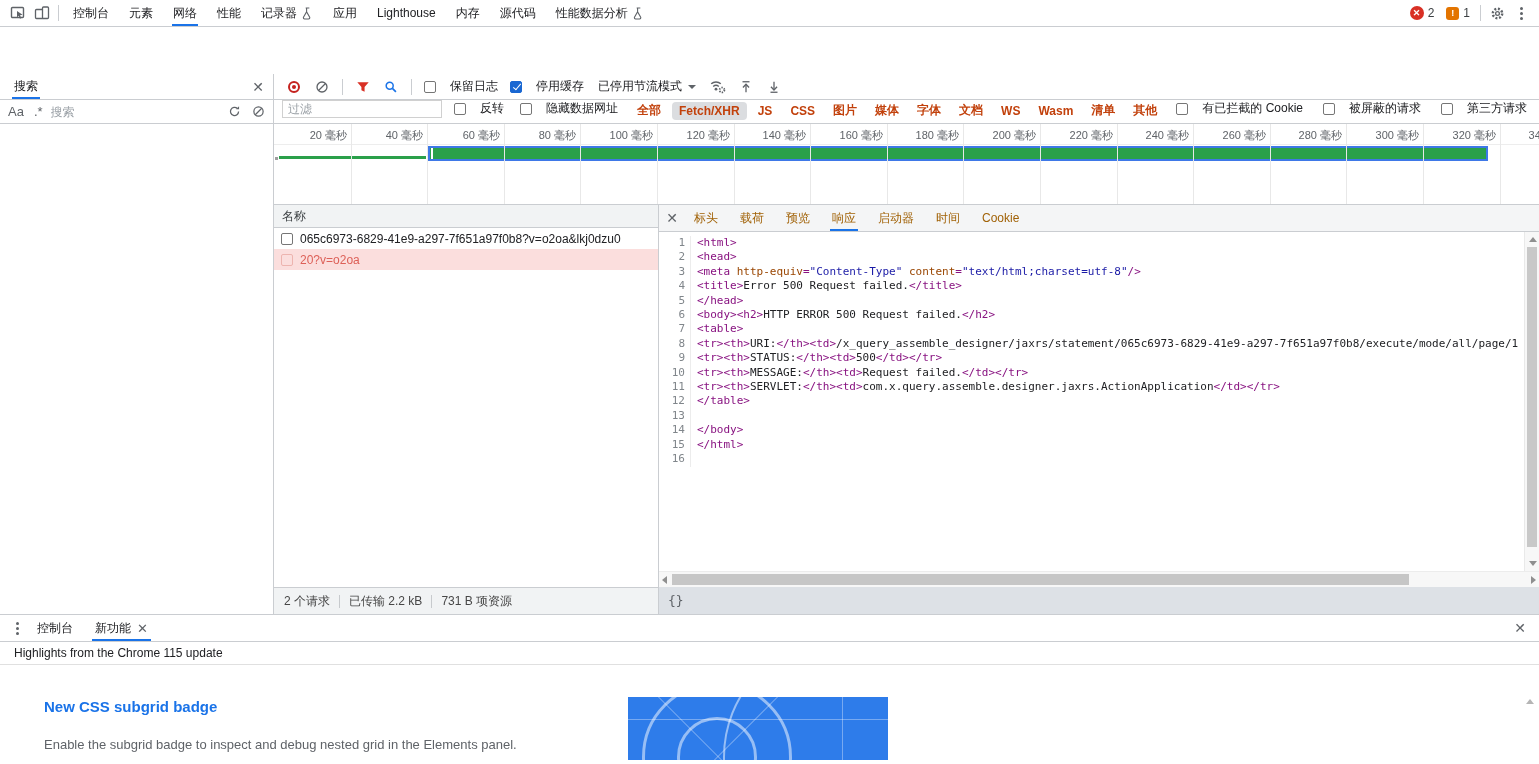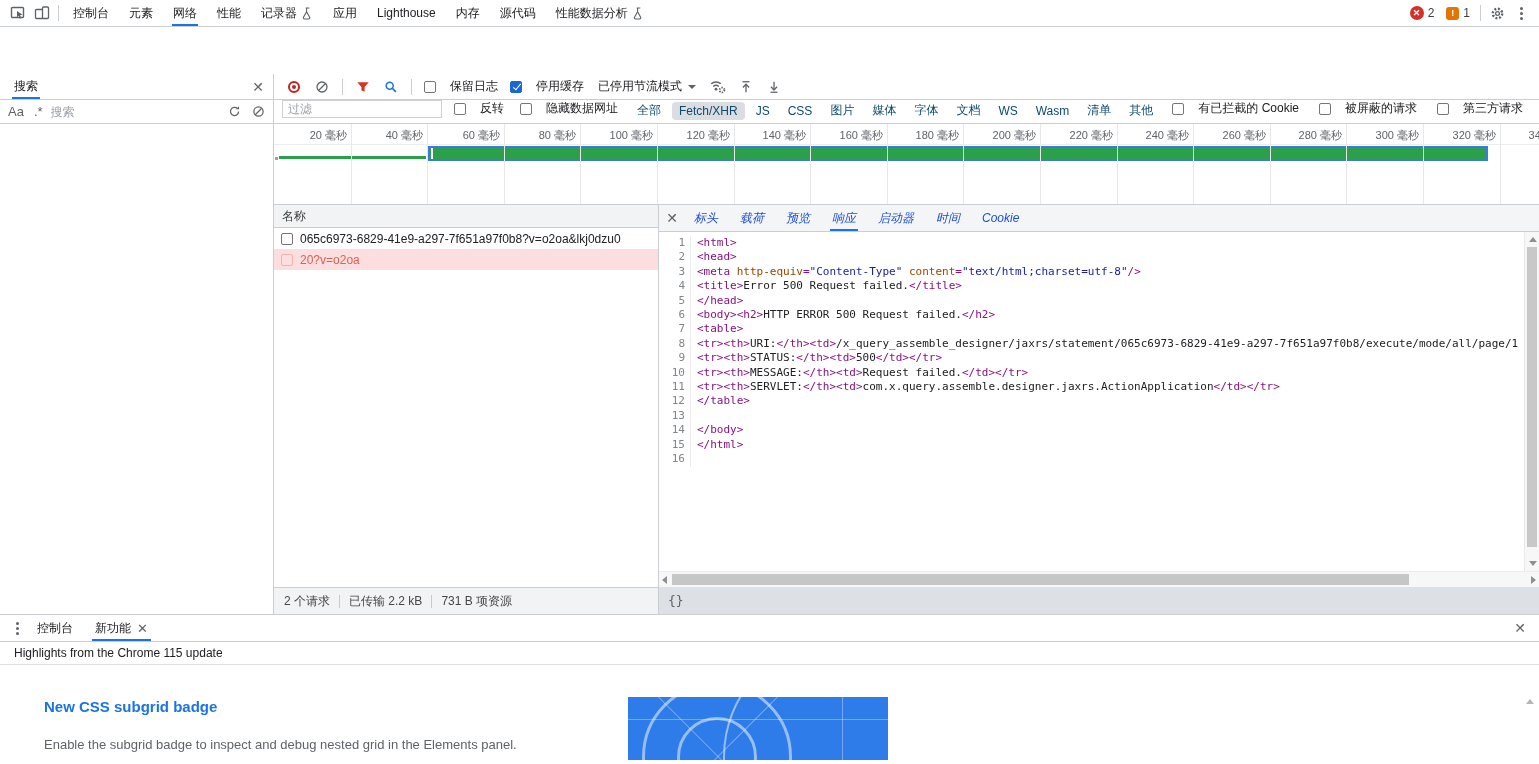--- a/index.html
+++ b/index.html
@@ -49,21 +49,21 @@
   .cb.checked { background:#1967d2; border-color:#1967d2; }
   .cb.checked::after { content:""; position:absolute; left:3.5px; top:0.5px; width:3px; height:7px;
                        border-right:1.6px solid #fff; border-bottom:1.6px solid #fff; transform:rotate(40deg); }
   .ddl { display:flex; align-items:center; gap:6px; padding:0 6px; white-space:nowrap; }
   .dd-arrow { width:0; height:0; border-left:4px solid transparent; border-right:4px solid transparent; border-top:4px solid #5f6368; }
 
   
   .filter-bar { height:24px; border-bottom:1px solid #cacdd1; display:flex; align-items:flex-start; padding:0 8px; gap:8px; overflow:hidden; }
   .flt-input { width:160px; height:18px; border:1px solid #d0d0d0; padding:0 5px; font:12px "Liberation Sans",sans-serif; outline:none; }
   .pillbar { display:flex; align-items:center; gap:4px; }
-  .pill { padding:2px 7px; border-radius:4px; color:#0c4a6e; white-space:nowrap; }
+  .pill { padding:2px 7px; border-radius:4px; color:#c2410c; white-space:nowrap;font-weight:bold; }
   .pill.active { background:#dbdde0; }
   .extra-filters { display:flex; align-items:center; gap:12px; }
 
   
   .overview { position:relative; height:81px; border-bottom:1px solid #cacdd1; overflow:hidden; background:#fff; }
   .gridline { position:absolute; top:0; bottom:0; width:0; border-left:1px solid #e8e8e8; }
   .tick-label { position:absolute; top:4px; width:72px; text-align:right; font-size:11px; color:#5f6368; white-space:nowrap; }
   .ov-ruler-line { position:absolute; left:0; right:0; top:20px; border-top:1px solid #ededed; }
   .wf-dot { position:absolute; left:1px; top:33px; width:3px; height:3px; background:#9e9e9e; }
   .wf-bar1 { position:absolute; left:5px; top:32px; width:147px; height:3px; background:#2aa04a; }
@@ -77,21 +77,21 @@
   .req-header { height:23px; background:#f1f3f4; border-bottom:1px solid #cacdd1; display:flex; align-items:center; padding:0 8px; color:#3c4043; }
   .req-row { height:21px; display:flex; align-items:center; gap:7px; padding:0 7px; white-space:nowrap; overflow:hidden; }
   .req-row.error { background:#fbdedd; color:#dd6058; }
   .req-row.error .cb { border-color:#edb4af; background:#fbdedd; }
   .req-fill { flex:1; }
   .status-bar { height:27px; background:#f1f3f4; border-top:1px solid #cacdd1; display:flex; align-items:center; padding:0 10px; gap:9px; color:#474747; }
   .ssep { width:1px; height:13px; background:#c7cacd; }
 
   .resp-col { flex:1; min-width:0; display:flex; flex-direction:column; border-left:1px solid #cacdd1; }
   .resp-tabs { height:27px; background:#f4f5f6; border-bottom:1px solid #cacdd1; display:flex; align-items:center; padding:0 2px; flex:none; }
-  .rtab { position:relative; height:100%; display:flex; align-items:center; padding:0 11px; color:#1d4ed8; white-space:nowrap;font-style:italic; }
+  .rtab { position:relative; height:100%; display:flex; align-items:center; padding:0 11px; color:#a16207; white-space:nowrap; }
   .rtab.active::after { content:""; position:absolute; left:9px; right:9px; bottom:0; height:2px; background:#1a73e8; }
 
   .code-wrap { flex:1; min-height:0; display:flex; }
   .code { flex:1; min-width:0; overflow:hidden; padding-top:4px; font:11px/14.4px "DejaVu Sans Mono","Liberation Mono",monospace; }
   .cline { display:flex; white-space:pre; }
   .lnum { width:32px; flex:none; text-align:right; padding-right:5px; color:#80868b; border-right:1px solid #ececec; }
   .lcode { padding-left:6px; }
   .tk-tag { color:#881280; }
   .tk-attr { color:#994500; }
   .tk-str { color:#1a1aa6; }

